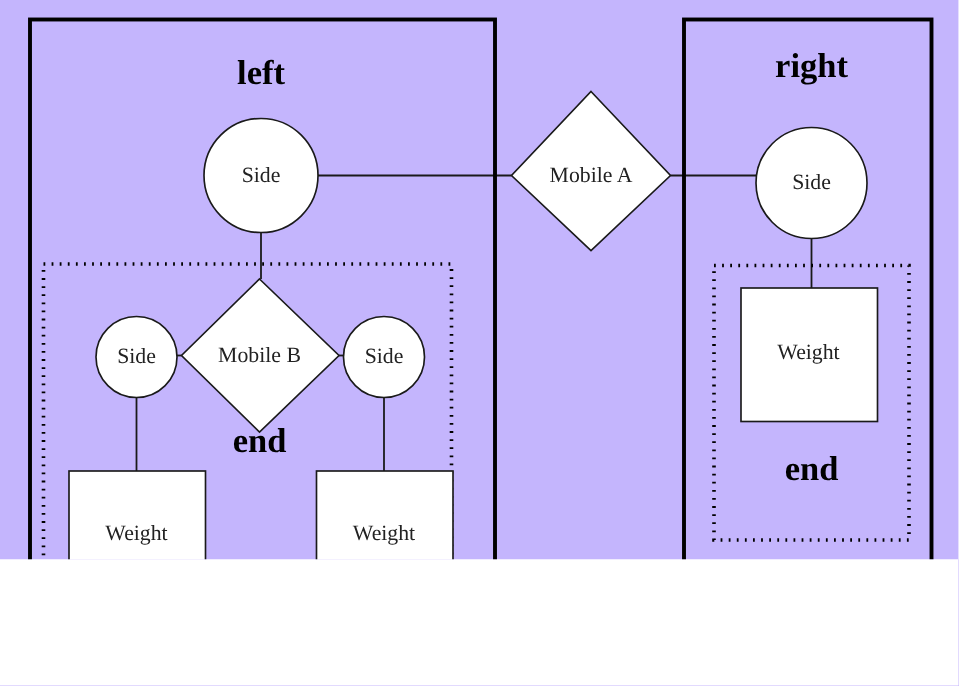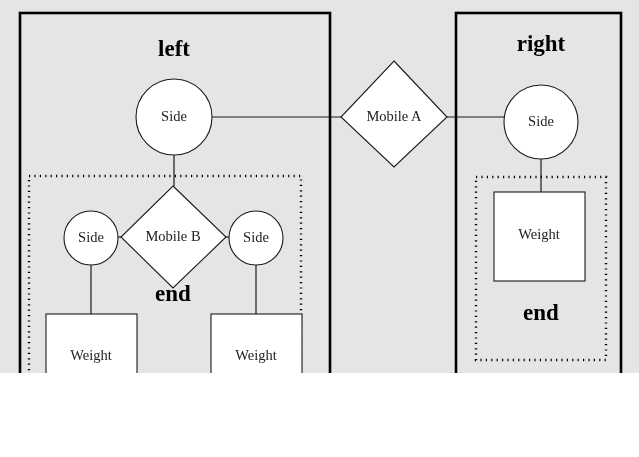--- a/index.html
+++ b/index.html
@@ -8,21 +8,21 @@
     padding: 0;
     background: #ffffff;
   }
   body {
     font-family: "Liberation Serif", "DejaVu Serif", serif;
   }
   #canvas {
     position: relative;
     width: 639px;
     height: 373px;
-    background: #e5e5e5;
+    background: #c4b5fd;
     overflow: hidden;
   }
   #canvas svg {
     position: absolute;
     top: 0;
     left: 0;
     width: 639px;
     height: 457px;
   }
   .node-label {

